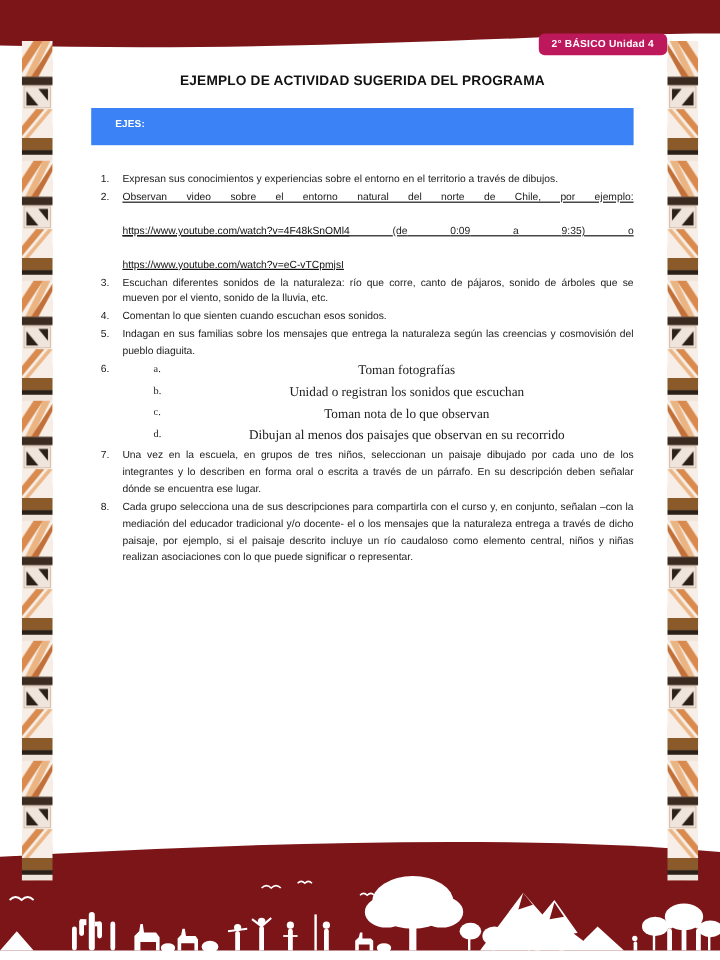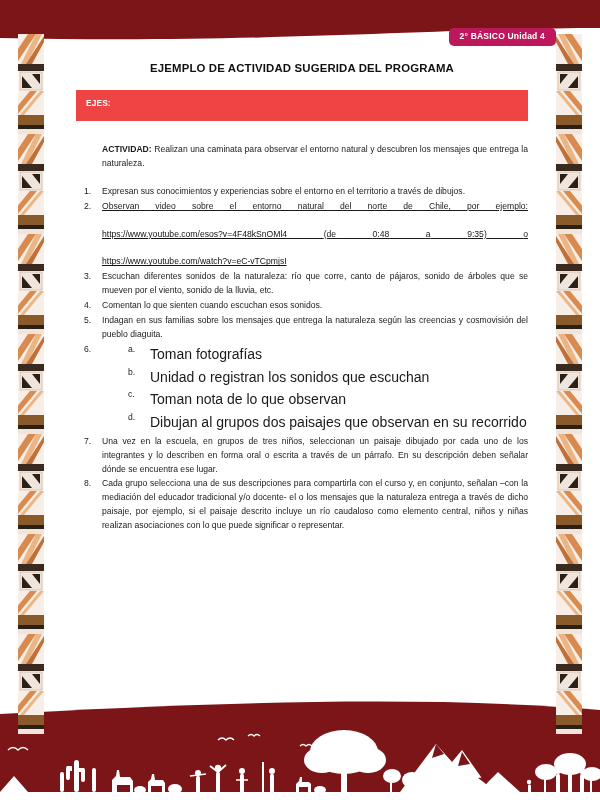--- a/index.html
+++ b/index.html
@@ -85,23 +85,23 @@
   .doc-title {
     text-align: center;
     font-size: 11.4px;
     font-weight: bold;
     letter-spacing: .15px;
     margin: 0 0 16px 0;
     color: #111;
   }
 
   .ejes-box {
-    background: #ef4444;
+    background: #3b82f6;
     color: #ffffff;
-    padding: 8px 10px 9px 10px;
+    padding: 8px 10px 9px 20px;
     margin-bottom: 22px;
   }
   .ejes-label {
     font-size: 8.4px;
     font-weight: bold;
     margin-bottom: 4px;
     letter-spacing: .1px;
   }
   .ejes-list {
     margin: 0;
@@ -184,24 +184,25 @@
   ol.sub-list {
     margin: 0;
     padding: 0;
     list-style: none;
     counter-reset: subc;
   }
   ol.sub-list > li {
     position: relative;
     counter-increment: subc;
     padding-left: 36px;
-    font-size: 14px;
+    font-size: 11px;
     line-height: 1.62;
     margin-left: 12px;
-    text-align: left;
+    text-align: center;
+    font-family: Liberation Serif, serif;
   }
   ol.sub-list > li::before {
     content: counter(subc, lower-alpha) ".";
     position: absolute;
     left: 14px;
     top: 0;
     font-size: 8.6px;
   }
 
   
@@ -357,37 +358,34 @@
 
 <div class="sheet">
   <div class="content">
 
     <div class="doc-title">EJEMPLO DE ACTIVIDAD SUGERIDA DEL PROGRAMA</div>
 
     <div class="ejes-box">
       <div class="ejes-label">EJES:</div>
     </div>
 
-    <p class="activity-para">
-      <b>ACTIVIDAD:</b><span> Realizan una caminata para observar el entorno natural  y descubren los mensajes que entrega la naturaleza.</span>
-    </p>
 
 
     <ol class="main-list">
 
       <li>
         <span>Expresan sus conocimientos y experiencias sobre el entorno en el territorio a través de dibujos.</span>
       </li>
 
       <li class="justify-spread">
         <span class="spread">Observan video sobre el entorno natural del norte de Chile, por ejemplo:</span>
         <span class="spread">
-          <a class="lnk" href="#">https://www.youtube.com/esos?v=4F48kSnOMl4</a>
+          <a class="lnk" href="#">https://www.youtube.com/watch?v=4F48kSnOMl4</a>
           <span>(de</span>
-          <span>0:48</span>
+          <span>0:09</span>
           <span>a</span>
           <span>9:35)</span>
           <span>o</span>
         </span>
         <a class="lnk" href="#">https://www.youtube.com/watch?v=eC-vTCpmjsI</a>
       </li>
 
       <li>
         <span>Escuchan diferentes sonidos de la naturaleza: río que corre, canto de pájaros, sonido de árboles que se mueven por el viento, sonido de la lluvia, etc.</span>
       </li>
@@ -405,21 +403,21 @@
           <li>
             <span>Toman fotografías</span>
           </li>
           <li>
             <span>Unidad o registran los sonidos que escuchan</span>
           </li>
           <li>
             <span>Toman nota de lo que observan</span>
           </li>
           <li>
-            <span>Dibujan al grupos dos paisajes que observan en su recorrido</span>
+            <span>Dibujan al menos dos paisajes que observan en su recorrido</span>
           </li>
         </ol>
       </li>
 
       <li>
         <span>Una vez en la escuela, en grupos de tres niños, seleccionan un paisaje dibujado por cada uno de los integrantes y lo describen en forma oral o escrita a través de un párrafo. En su descripción deben señalar dónde se encuentra ese lugar.</span>
       </li>
 
       <li>
         <span>Cada grupo selecciona una de sus descripciones para compartirla con el curso y, en conjunto, señalan –con la mediación del educador tradicional y/o docente- el o los mensajes que la naturaleza entrega a través de dicho paisaje, por ejemplo, si el paisaje descrito incluye un río caudaloso como elemento central, niños y niñas realizan asociaciones con lo que puede significar o representar.</span>

